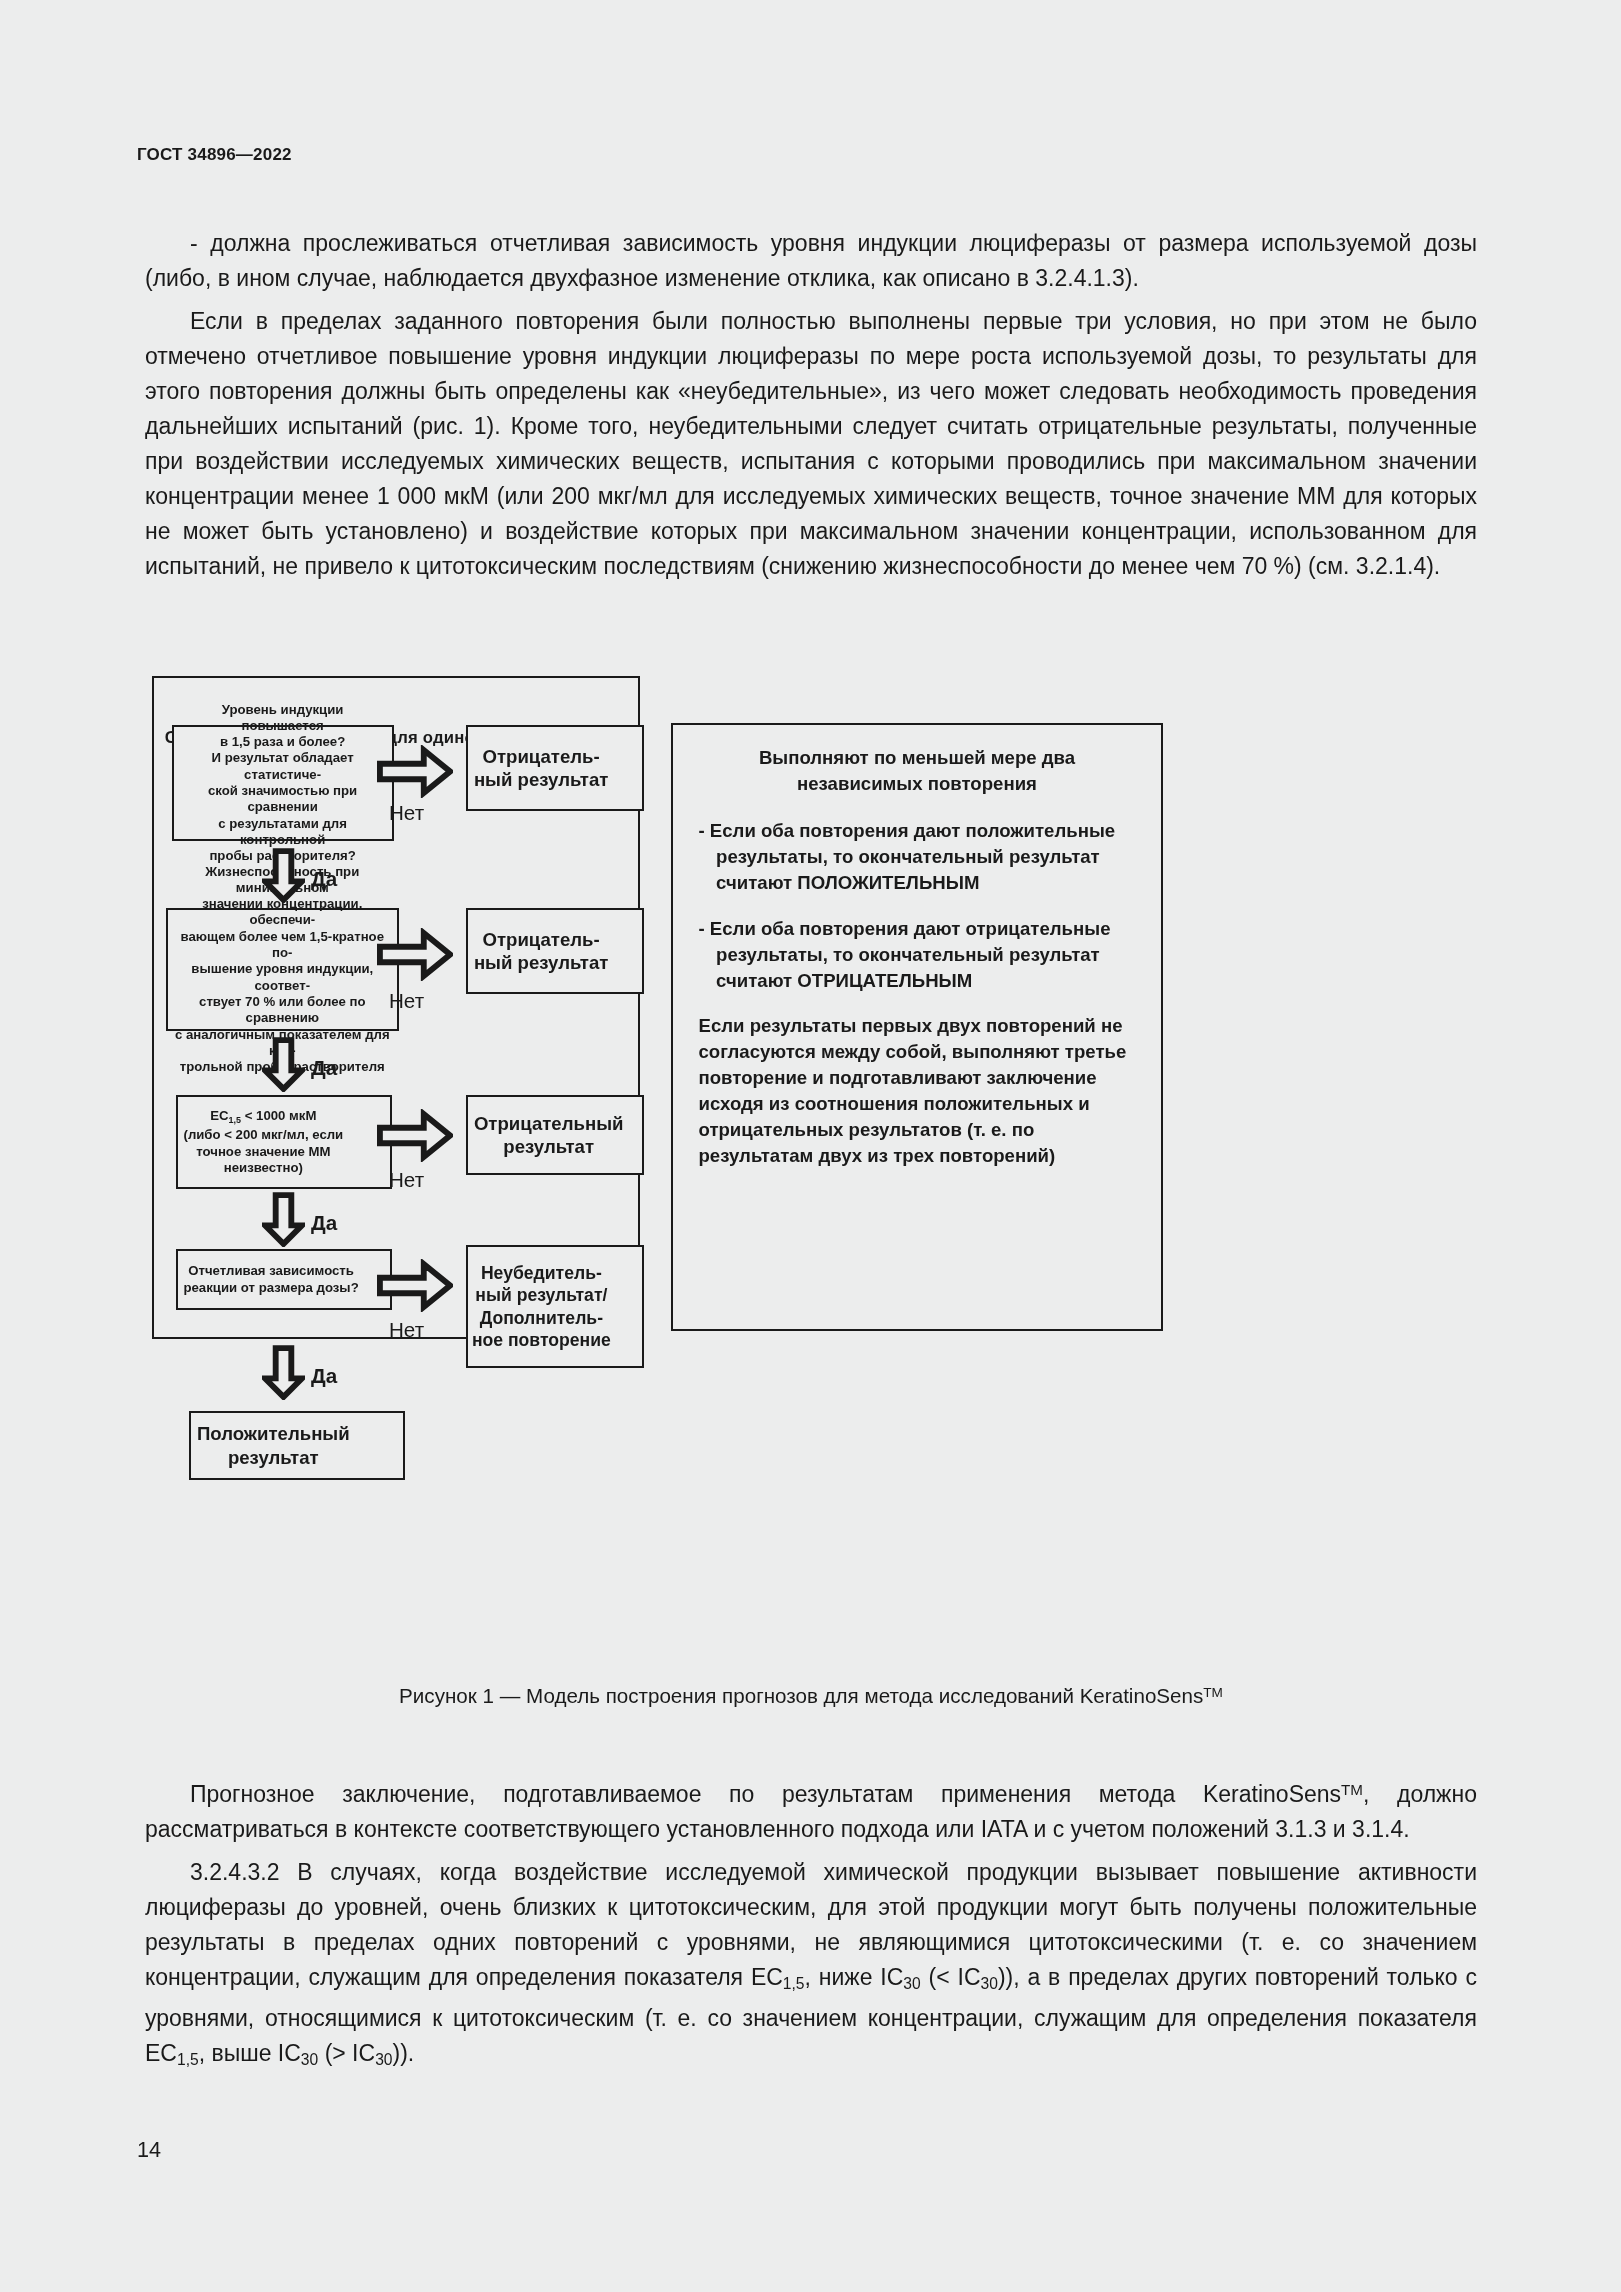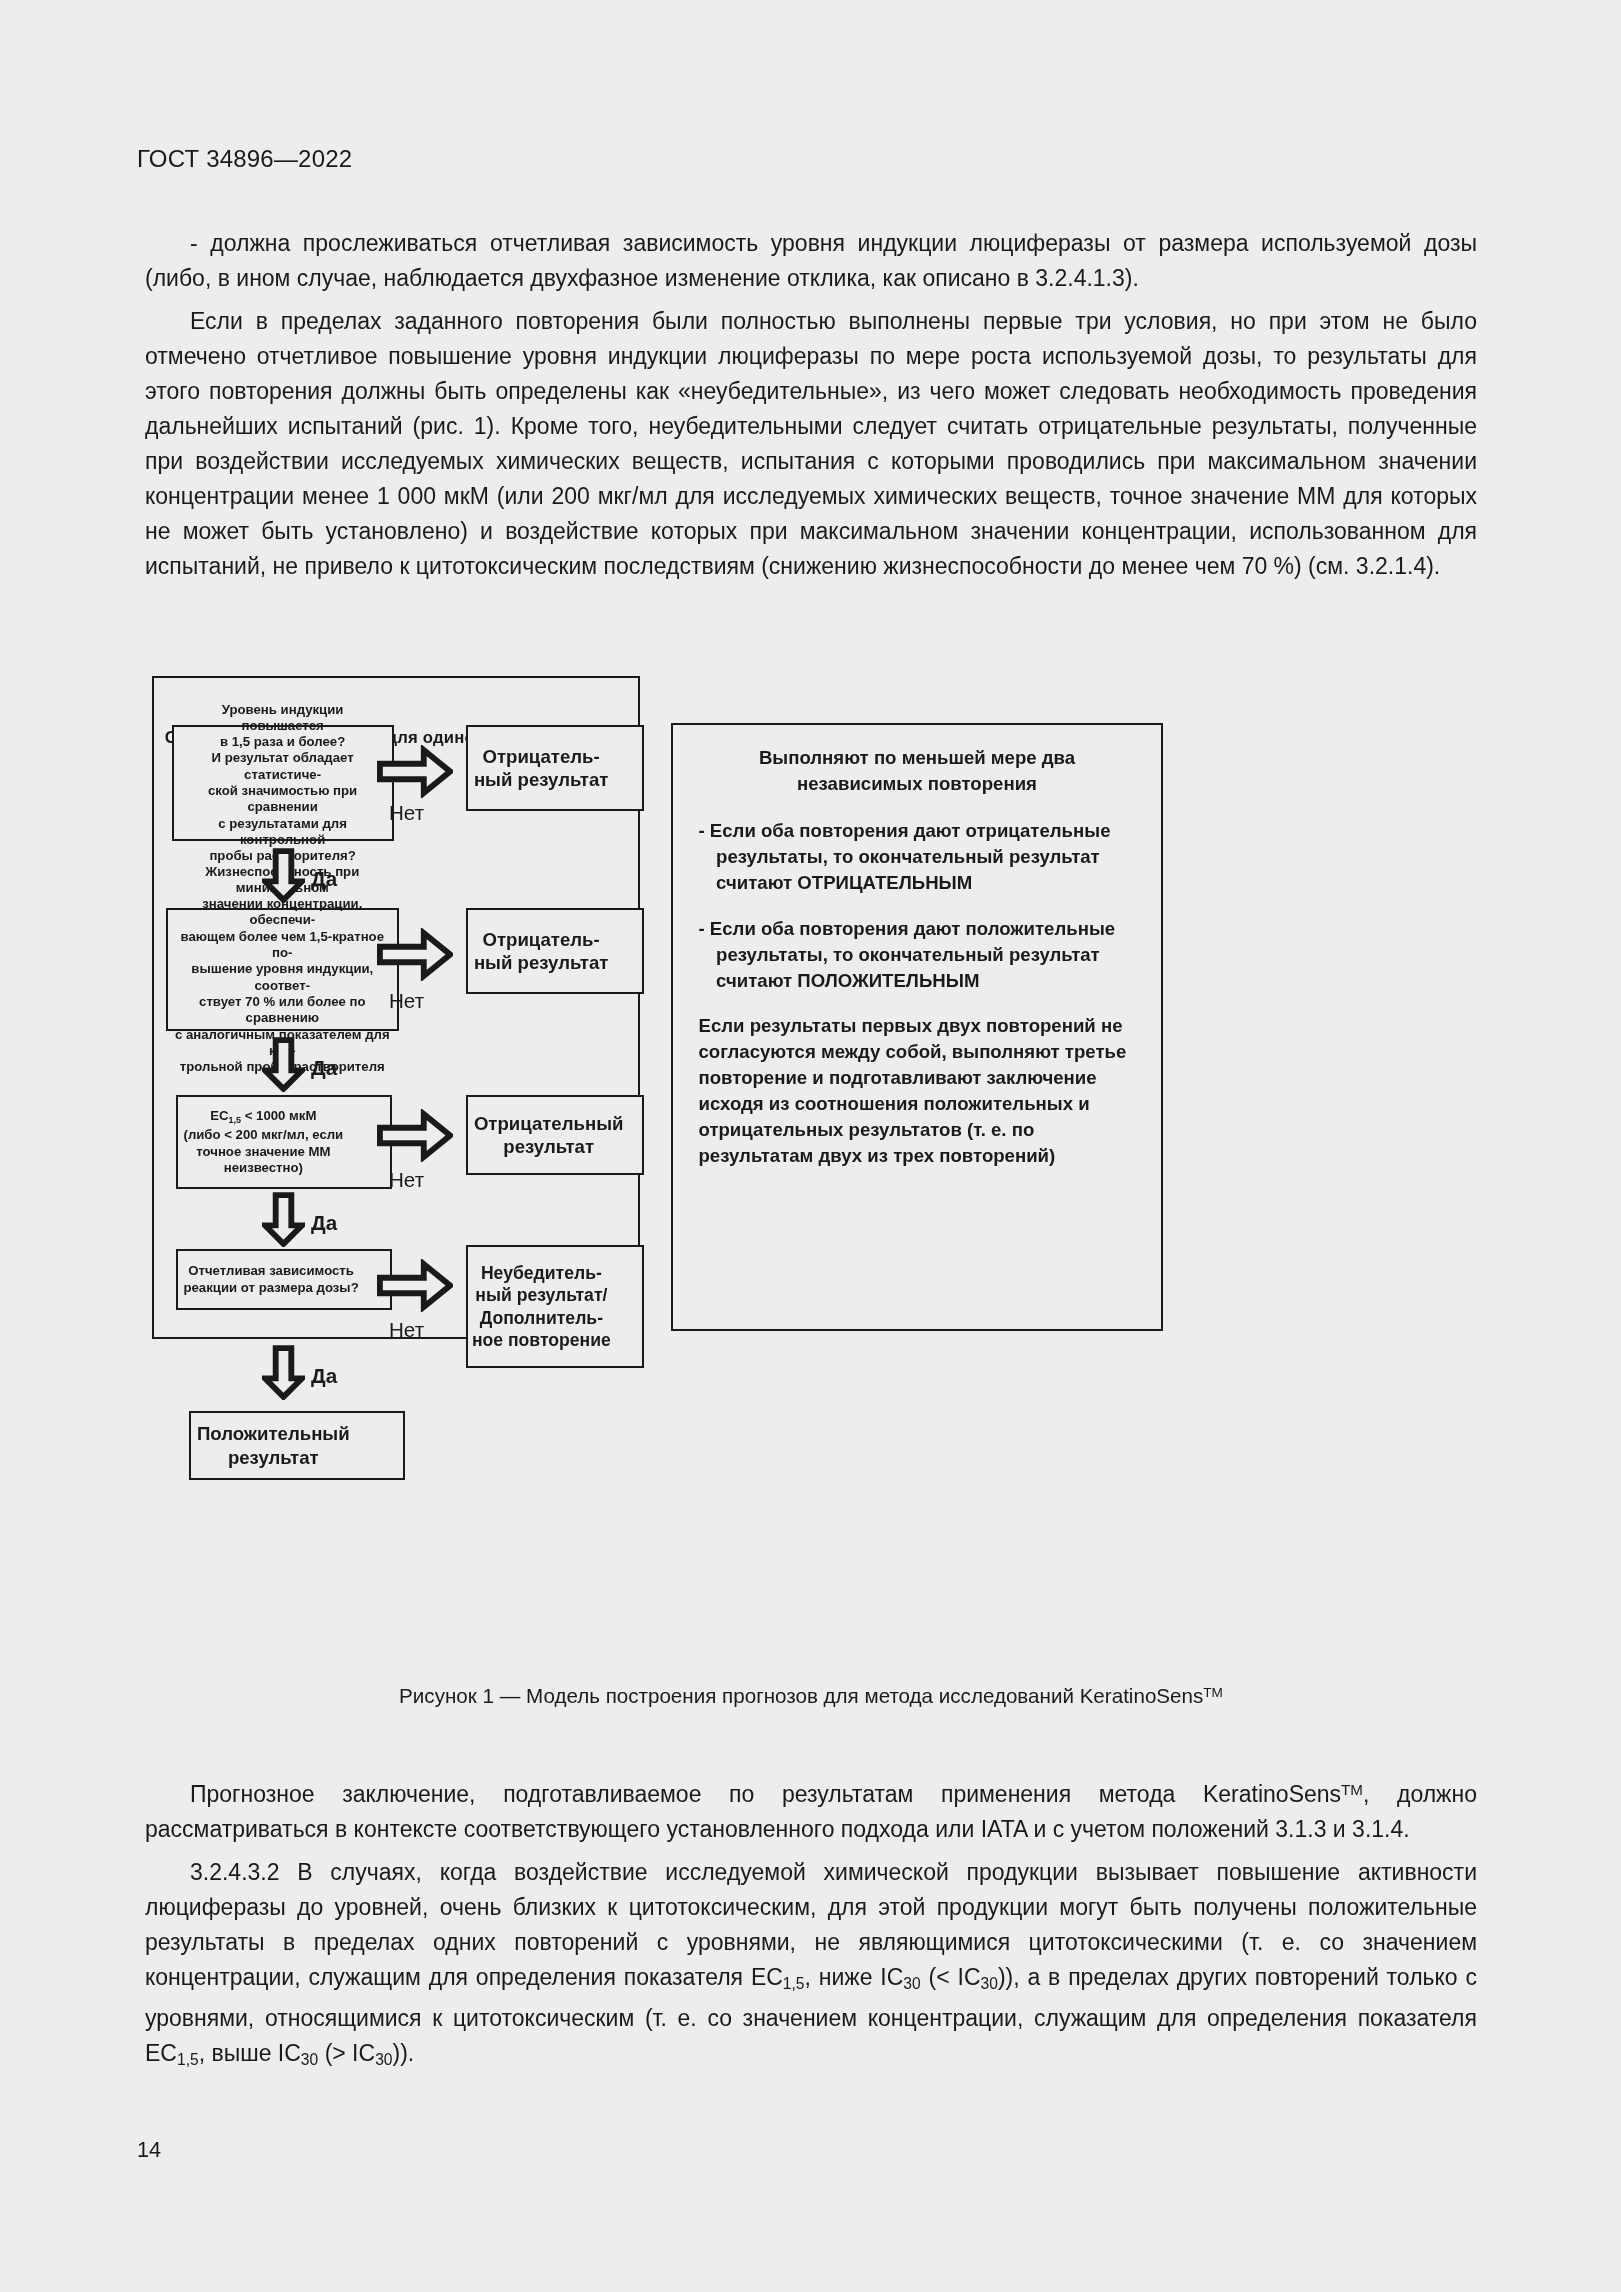--- a/index.html
+++ b/index.html
@@ -12,22 +12,22 @@
     overflow:hidden;
   }
   .page {
     position:absolute;
     left:0; top:0;
     width:1621px; height:2293px;
   }
   .header {
     position:absolute;
     left:137px; top:145px;
-    font-size:24px;
-    font-weight:normal;
+    font-size:17px;
+    font-weight:bold;
     letter-spacing:0.2px;
   }
   .body-text {
     position:absolute;
     left:137px;
     width:1348px;
     font-size:23px;
     line-height:35px;
     text-align:justify;
     text-justify:inter-word;
@@ -278,22 +278,22 @@
       <div class="lbl lbl-yes" style="left:157px; top:378px;">Да</div>
       <div class="lbl lbl-yes" style="left:157px; top:533px;">Да</div>
       <div class="lbl lbl-yes" style="left:157px; top:686px;">Да</div>
     </div>
 
     <div class="info-panel">
       <div class="info-head">
         <span>Выполняют по меньшей мере два</span><br>
         <span>независимых повторения</span>
       </div>
+      <p class="info-item">- Если оба повторения дают поло­жительные результаты, то окон­чательный результат считают ПОЛОЖИТЕЛЬНЫМ</p>
       <p class="info-item">- Если оба повторения дают отри­цательные результаты, то окон­чательный результат считают ОТРИЦАТЕЛЬНЫМ</p>
-      <p class="info-item">- Если оба повторения дают поло­жительные результаты, то окон­чательный результат считают ПОЛОЖИТЕЛЬНЫМ</p>
       <p class="info-para">Если результаты первых двух повторений не согласуются между собой, выполняют третье повторе­ние и подготавливают заключение исходя из соотношения положитель­ных и отрицательных результатов (т. е. по результатам двух из трех повторений)</p>
     </div>
   </div>
 
   <div class="caption">
     <span>Рисунок 1 — Модель построения прогнозов для метода исследований KeratinoSens</span><sup>TM</sup>
   </div>
 
   <div class="body-text" id="para-bottom">
     <p class="indent">

